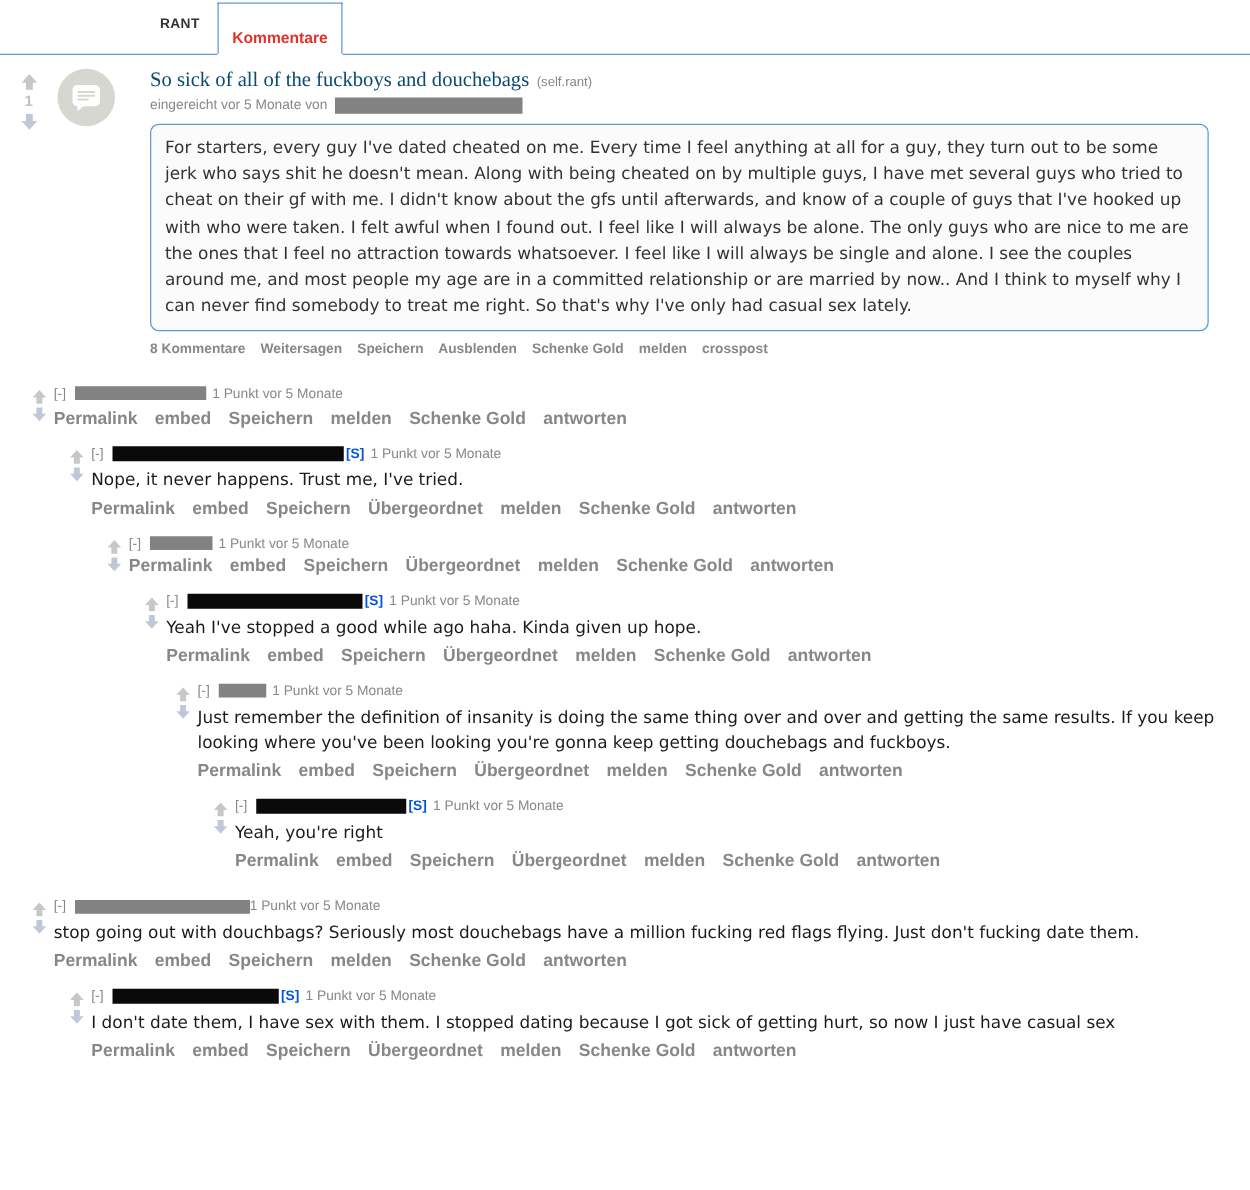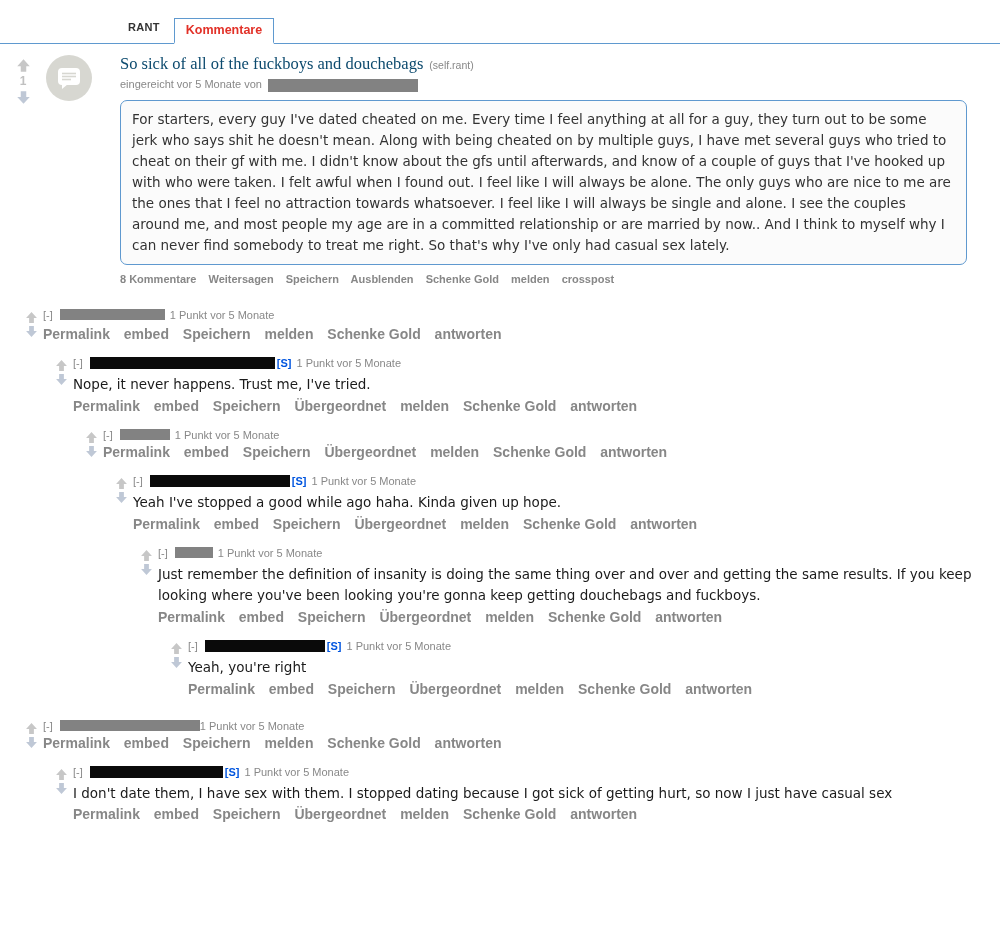--- a/index.html
+++ b/index.html
@@ -19,21 +19,21 @@
     font-family:"DejaVu Sans", sans-serif; font-weight:bold; font-size:31px;
     letter-spacing:-2px; color:#141414; margin-left:2px; line-height:1;
   }
   .tabmenu { position:absolute; left:128px; bottom:-1px; display:flex; align-items:center; }
   .srname {
     font-size:11px; font-weight:bold; color:#333; letter-spacing:.3px;
     margin:0 14px 9px 0; text-transform:uppercase; cursor:pointer;
   }
   .tab-selected {
     background:#fff; border:1px solid #5f99cf; border-bottom:2px solid #fff;
-    color:#e23128; font-weight:bold; font-size:12.5px; padding:4px 11px 5px; cursor:pointer;
+    color:#e23128; font-weight:bold; font-size:12.5px; padding:20px 11px 5px; cursor:pointer;
   }
 
   
   .post { position:relative; padding-left:120px; margin-top:8px; }
   .post-votes { position:absolute; left:12px; top:5px; width:22px; text-align:center; }
   .arrow { display:block; margin:1px auto; cursor:pointer; line-height:0; }
   .post-score { font-size:12px; font-weight:bold; color:#c0c0c0; margin:1px 0 2px; }
   .thumb {
     position:absolute; left:46px; top:3px; width:46px; height:46px;
     border-radius:50%; background:#d7d7d1; cursor:pointer;
@@ -328,20 +328,23 @@
           </svg></span>
       <span class="arrow"><svg width="13" height="13" viewBox="0 0 12 12" fill="#bfc8d6">
             <use href="#down-arrow"></use>
           </svg></span>
     </div>
     <div class="tagline">
       <span class="collapse">[-]</span>
       <span class="redact" style="width:140px; height:11px"></span>
       <span class="meta" style="margin-left:0">1 Punkt vor 5 Monate</span>
     </div>
+    <div class="md">
+        <p style="max-width:880px">stop going out with douchbags? Seriously most douchebags have a million fucking red flags flying. Just don't fucking date them.</p>
+      </div>
     <div class="flat-list">
       <a>Permalink</a>
       <a>embed</a>
       <a>Speichern</a>
       <a>melden</a>
       <a>Schenke Gold</a>
       <a>antworten</a>
     </div>
   </div>
 

